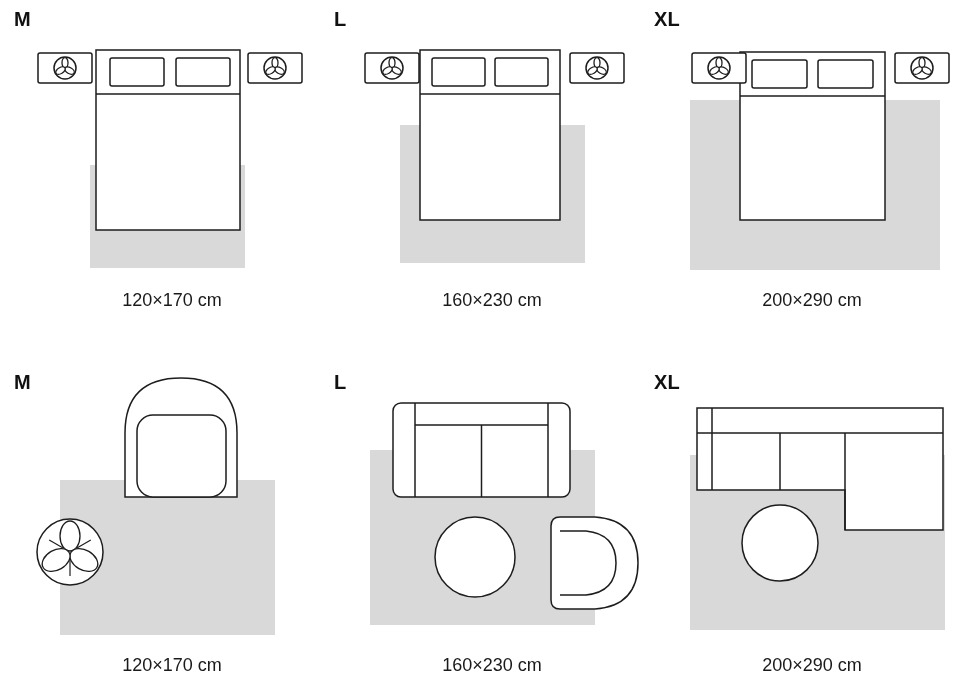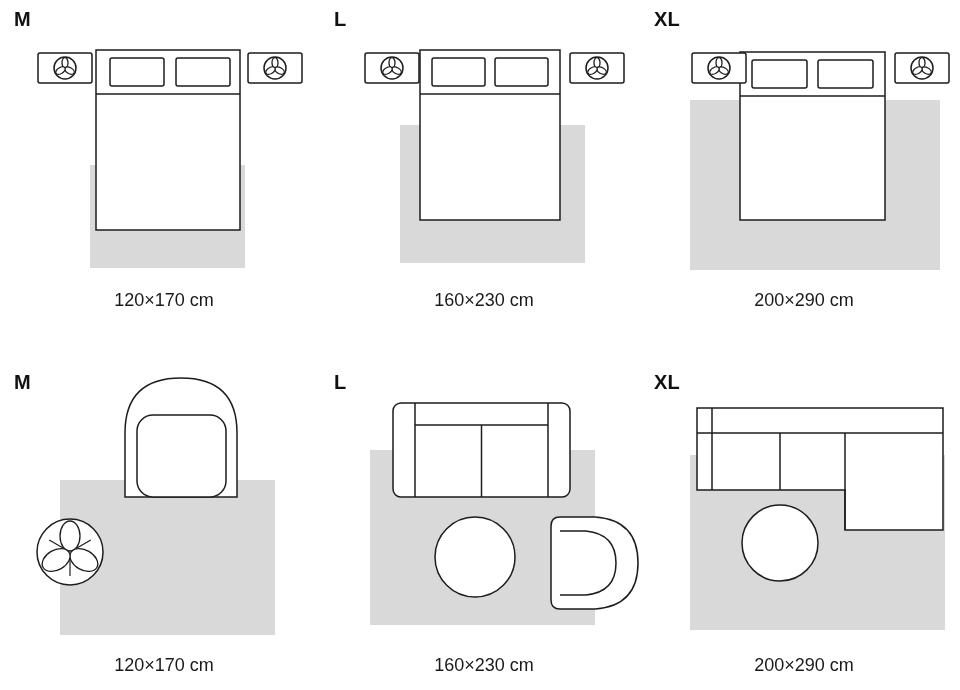--- a/index.html
+++ b/index.html
@@ -15,21 +15,21 @@
     grid-template-rows: repeat(2, 345px);
     width: 960px; height: 690px;
   }
   .panel { position: relative; overflow: hidden; }
   .size-label {
     position: absolute; left: 14px; top: 8px;
     font-weight: 700; font-size: 20px; letter-spacing: 0.2px; color: #111;
   }
   .row-bottom .size-label { top: 26px; }
   .caption {
-    position: absolute; left: 4px; width: 100%; top: 290px;
+    position: absolute; left: 12px; width: 100%; top: 290px;
     text-align: center; font-size: 18px; color: #1a1a1a;
   }
   .row-bottom .caption { top: 310px; }
   svg.scene { position: absolute; left: 0; top: 0; }
   .outline { fill: #ffffff; stroke: #1d1d1d; stroke-width: 1.5; }
   .ln { stroke: #1d1d1d; stroke-width: 1.5; fill: none; }
   .rug { fill: #d9d9d9; stroke: none; }
   .petal { fill: #ffffff; stroke: #1d1d1d; stroke-width: 1.3; }
   .stem { stroke: #1d1d1d; stroke-width: 1.2; }
 </style>

